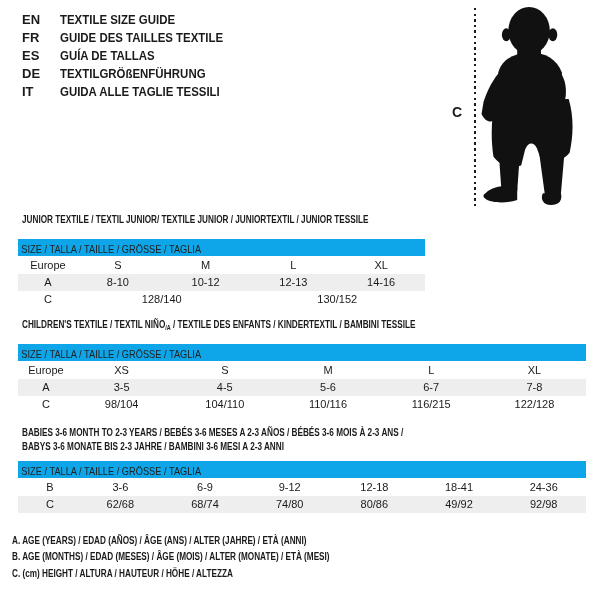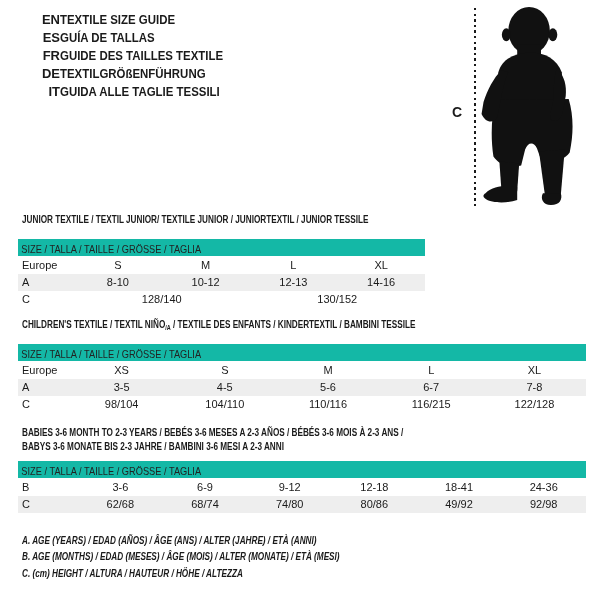--- a/index.html
+++ b/index.html
@@ -4,79 +4,79 @@
 <style>
   html,body{margin:0;padding:0;background:#fff;}
   #page{
     position:relative;width:600px;height:600px;background:#ffffff;overflow:hidden;
     font-family:"Liberation Sans",sans-serif;color:#1a1a1a;
   }
   
   .lang-block{position:absolute;left:22px;top:11px;}
   .lang-row{display:flex;height:18px;line-height:18px;}
   .lang-code,.lang-label{font-weight:bold;font-size:13px;white-space:nowrap;}
-  .lang-code{width:38px;text-align:right;}
+  .lang-code{width:38px;}
   .lang-label{transform:scaleX(0.88);transform-origin:0 50%;}
   
   .fig-c-label{position:absolute;left:452px;top:104px;font-size:14px;font-weight:bold;}
   .dotted-line{
     position:absolute;left:474px;top:8px;width:2px;height:201px;
     background:repeating-linear-gradient(to bottom,#1a1a1a 0 2.5px,transparent 2.5px 5.6px);
   }
   .baby-svg{position:absolute;left:479px;top:3px;}
   
   .sec-title{
     position:absolute;left:22px;font-size:10.5px;font-weight:bold;line-height:14px;
     white-space:nowrap;transform:scaleX(0.78);transform-origin:0 0;
   }
   .sub-a{font-size:7px;vertical-align:-2px;}
   
   .size-table{position:absolute;left:18px;}
-  .size-bar{height:17px;line-height:17px;background:#14b8a6;margin-bottom:1px;}
+  .size-bar{height:17px;line-height:17px;background:#0ea5e9;margin-bottom:1px;}
   .size-bar span{
     display:inline-block;padding-left:4px;font-size:11px;color:#222;white-space:nowrap;
     transform:scaleX(0.84);transform-origin:0 50%;
   }
   .t-row{display:flex;height:17px;line-height:17px;font-size:11px;}
   .t-row.alt{background:#eeeeee;}
-  .t-label{padding-left:4px;white-space:nowrap;}
+  .t-label{padding-left:4px;white-space:nowrap;text-align:center;}
   .t1 .t-label{width:52px;}
   .t2 .t-label{width:48px;}
   .t3 .t-label{width:56px;}
   .t-cell{flex:1;text-align:center;white-space:nowrap;}
   .t1{top:239px;width:407px;}
   .t2{top:344px;width:568px;}
   .t3{top:461px;width:568px;}
   .title-1{top:212px;}
   .title-2{top:317px;}
   .title-3{top:425px;}
   
-  .footnotes{position:absolute;left:22px;top:532px;font-style:italic;}
+  .footnotes{position:absolute;left:12px;top:532px;}
   .footnote{
     height:16.4px;line-height:16.4px;font-size:10.5px;font-weight:bold;white-space:nowrap;
     transform:scaleX(0.78);transform-origin:0 50%;
   }
 </style>
 </head>
 <body>
 
 <div id="page">
 
   <div class="lang-block">
     <div class="lang-row">
       <span class="lang-code">EN</span>
       <span class="lang-label">TEXTILE SIZE GUIDE</span>
     </div>
     <div class="lang-row">
+      <span class="lang-code">FR</span>
+      <span class="lang-label">GUIDE DES TAILLES TEXTILE</span>
+    </div>
+    <div class="lang-row">
       <span class="lang-code">ES</span>
       <span class="lang-label">GUÍA DE TALLAS</span>
-    </div>
-    <div class="lang-row">
-      <span class="lang-code">FR</span>
-      <span class="lang-label">GUIDE DES TAILLES TEXTILE</span>
     </div>
     <div class="lang-row">
       <span class="lang-code">DE</span>
       <span class="lang-label">TEXTILGRÖßENFÜHRUNG</span>
     </div>
     <div class="lang-row">
       <span class="lang-code">IT</span>
       <span class="lang-label">GUIDA ALLE TAGLIE TESSILI</span>
     </div>
   </div>

